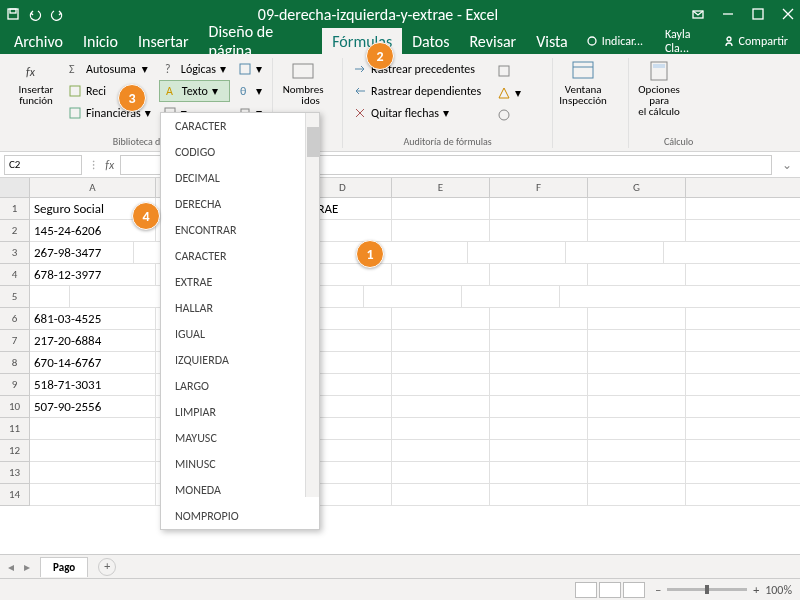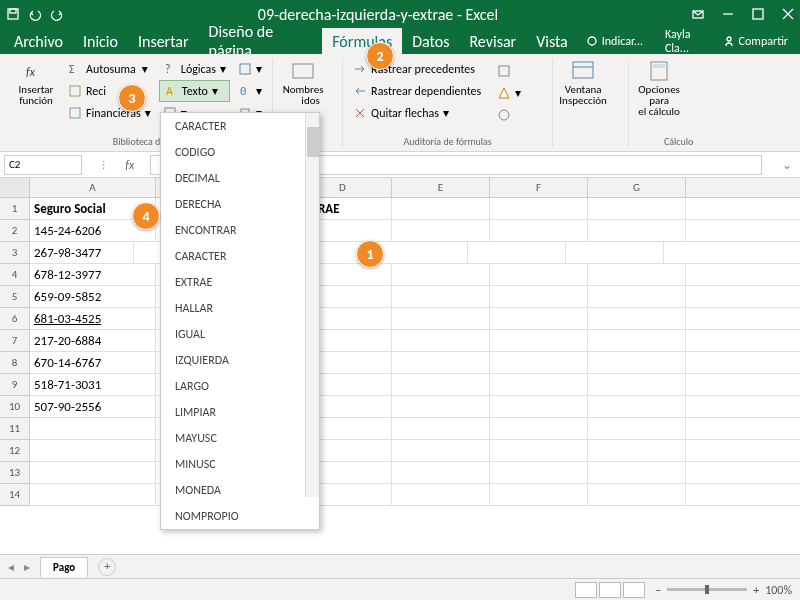--- a/index.html
+++ b/index.html
@@ -21,35 +21,35 @@
 .rgroup+.rgroup{border-left:1px solid #e1e1e1}
 .rgrouplabel{position:absolute;bottom:0;left:0;right:0;text-align:center;font-size:10px;color:#666}
 .bigbtn{display:flex;flex-direction:column;align-items:center;width:48px;padding:2px 0;gap:2px}
 .bigbtn svg{width:28px;height:22px}
 .bigbtn span{font-size:11px;text-align:center;line-height:11px}
 .smallbtn{display:flex;align-items:center;gap:4px;height:22px;padding:0 4px;font-size:11px}
 .smallbtn svg{width:14px;height:14px}
 .stack{display:flex;flex-direction:column}
 .row{display:flex}
 .texto-active{background:#d4e8d5;border:1px solid #8fb88f}
-.namebox-row{height:26px;background:#fff;border-bottom:1px solid #d4d4d4;display:flex;align-items:center;padding:2px 4px;gap:16px}
+.namebox-row{height:26px;background:#fff;border-bottom:1px solid #d4d4d4;display:flex;align-items:center;padding:2px 4px;gap:6px}
 .namebox{width:78px;height:20px;border:1px solid #ccc;padding:0 4px;font-size:11px;background:#fff}
 .fx-icon{font-style:italic;color:#666;font-size:12px}
 .formula-bar{flex:1;height:20px;border:1px solid #ccc;background:#fff}
 .grid-wrap{position:relative;height:390px;overflow:hidden;background:#fff}
 .colhdrs{display:flex;height:20px;background:#f3f2f1;border-bottom:1px solid #ccc}
 .corner{width:30px;border-right:1px solid #ccc;background:#e8e8e8}
 .colhdr{width:98px;text-align:center;border-right:1px solid #ccc;line-height:19px;font-size:11px;color:#555}
 .gridbody{display:flex}
 .rowhdrs{display:flex;flex-direction:column;width:30px;background:#f3f2f1;border-right:1px solid #ccc}
 .rowhdr{height:22px;border-bottom:1px solid #ccc;text-align:center;line-height:21px;font-size:11px;color:#555}
 .cells{position:relative;flex:1}
 .cellrow{display:flex;height:22px;border-bottom:1px solid #e0e0e0}
 .cell{width:98px;border-right:1px solid #e0e0e0;padding:0 4px;line-height:21px;font-size:13px;white-space:nowrap;overflow:hidden}
-.cell.bold{font-weight:700}
+.cell.bold{font-weight:400}
 .active-cell{position:absolute;border:2px solid #107c41;pointer-events:none}
 .sheet-tabs{position:absolute;bottom:22px;left:0;right:0;height:24px;background:#f3f2f1;border-top:1px solid #ccc;display:flex;align-items:center;padding:0 8px;gap:10px}
 .tab{padding:3px 12px;background:#fff;border:1px solid #ccc;border-bottom:none;font-size:11px;font-weight:700}
 .plus{width:18px;height:18px;border:1px solid #ccc;border-radius:50%;text-align:center;line-height:15px;color:#666}
 .statusbar{position:absolute;bottom:0;left:0;right:0;height:22px;background:#f3f2f1;border-top:1px solid #ccc;display:flex;align-items:center;padding:0 8px;font-size:11px;color:#555;gap:10px}
 .statusbar .spacer{flex:1}
 .viewbtns{display:flex;gap:2px}
 .viewbtns div{width:22px;height:16px;border:1px solid #bbb;background:#fff}
 .zoom{display:flex;align-items:center;gap:6px}
 .zoom-track{width:80px;height:3px;background:#bbb;position:relative}
@@ -342,30 +342,29 @@
         <div class="cellrow">
           <div class="cell" style="width: 126px;">678-12-3977</div>
           <div class="cell" style="width: 40px;"></div>
           <div class="cell"></div>
           <div class="cell"></div>
           <div class="cell"></div>
           <div class="cell"></div>
           <div class="cell"></div>
         </div>
         <div class="cellrow">
-          <div class="cell" style="width: 126px;">659-09-5852</div>
-          <div class="cell" style="width: 40px;"></div>
-          <div class="cell"></div>
-          <div class="cell"></div>
-          <div class="cell"></div>
-          <div class="cell"></div>
-          <div class="cell"></div>
-        </div>
-        <div class="cellrow">
-          <div class="cell" style="width: 126px; text-decoration: underline;">681-03-4525</div>
+          <div class="cell" style="width: 40px;"></div>
+          <div class="cell"></div>
+          <div class="cell"></div>
+          <div class="cell"></div>
+          <div class="cell"></div>
+          <div class="cell"></div>
+        </div>
+        <div class="cellrow">
+          <div class="cell" style="width: 126px;">681-03-4525</div>
           <div class="cell" style="width: 40px;"></div>
           <div class="cell"></div>
           <div class="cell"></div>
           <div class="cell"></div>
           <div class="cell"></div>
           <div class="cell"></div>
         </div>
         <div class="cellrow">
           <div class="cell" style="width: 126px;">217-20-6884</div>
           <div class="cell" style="width: 40px;"></div>

